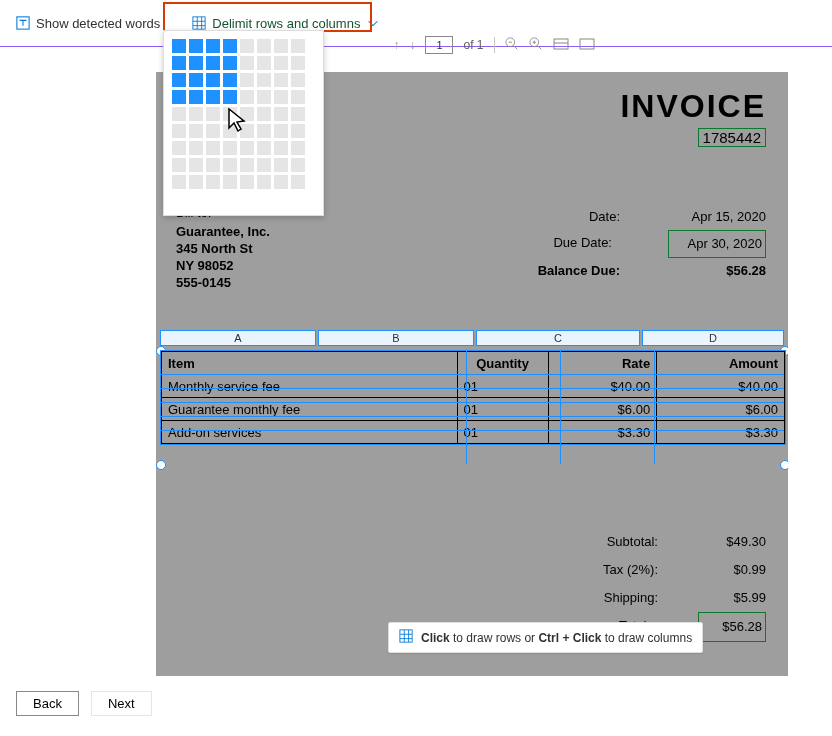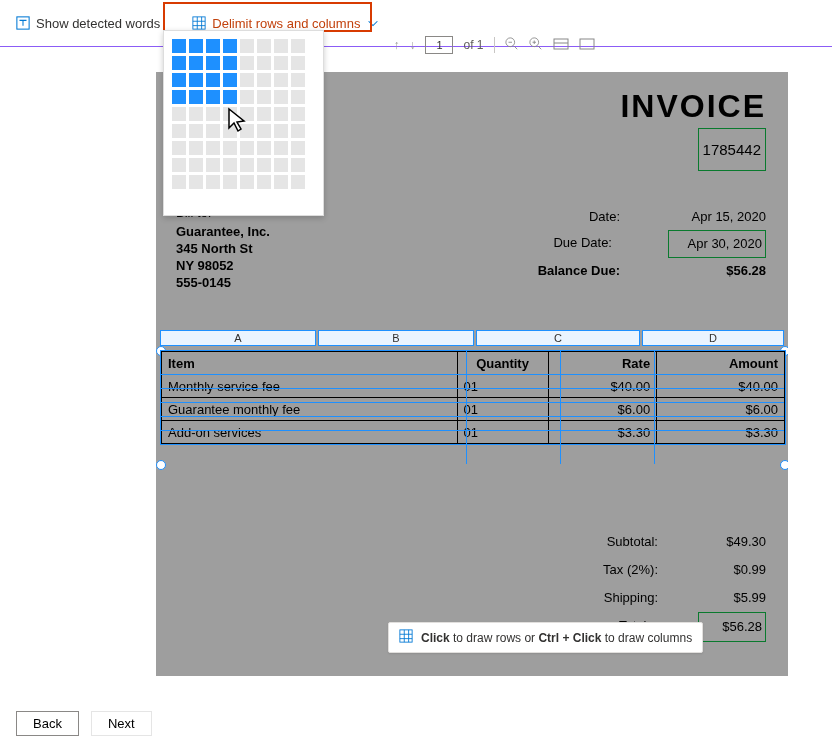--- a/index.html
+++ b/index.html
@@ -1,30 +1,30 @@
 <!DOCTYPE html>
 <html><head>
 <meta charset="utf-8">
 <style>
 html,body{margin:0;padding:0;font-family:"Segoe UI",Arial,sans-serif;font-size:13px;color:#323130;background:#fff;width:832px;height:736px;overflow:hidden;position:relative}
 .toolbar{height:30px;border-bottom:1px solid #8b5cf6;display:flex;align-items:center;padding:8px 16px;gap:32px}
 .tb-item{display:inline-flex;align-items:center;gap:6px;cursor:pointer;font-size:13px}
-.tb-item.link{color:#c2410c}
+.tb-item.link{color:#14532d}
 .tb-icon{display:inline-block;width:14px;height:14px}
 .tb-icon svg{width:14px;height:14px}
 .red-box{position:absolute;left:163px;top:2px;width:205px;height:26px;border:2px solid #d83b01;pointer-events:none}
 .page-controls{height:30px;display:flex;align-items:center;justify-content:center;gap:10px;border-bottom:1px solid #e1dfdd;font-size:12px;color:#605e5c}
 .page-controls .sep{width:1px;height:16px;background:#c8c6c4}
 .page-controls .arrow, .page-controls .tool{color:#999;cursor:pointer}
 .pagebox{border:1px solid #8a8886;width:26px;height:16px;display:inline-flex;align-items:center;justify-content:center;font-size:11px;color:#323130}
 .workspace{position:absolute;left:0;top:60px;right:0;bottom:45px;background:#fff}
 .doc{position:absolute;left:156px;top:12px;width:632px;height:604px;background:#9e9e9e;overflow:hidden}
 .doc-inner{position:absolute;left:20px;top:16px;right:22px;color:#000}
 .invoice-title{position:absolute;right:0;top:0;text-align:right;font-family:Liberation Sans, sans-serif;font-weight:bold;font-size:32px;letter-spacing:2px}
-.invoice-num{position:absolute;right:0;top:40px;border:1px solid #0a7a2e;padding:12px 4px;font-size:15px;text-align:right}
+.invoice-num{position:absolute;right:0;top:40px;border:1px solid #0a7a2e;padding:0 4px;font-size:15px;text-align:right}
 .billto{position:absolute;left:0;top:116px;font-size:13px;line-height:17px}
 .billto .h{margin-bottom:2px}
 .billto .b{font-weight:bold}
 .dates{position:absolute;right:0;top:116px;text-align:right;font-size:13px;line-height:26px}
 .dates .row{display:flex;justify-content:flex-end;gap:56px}
 .dates .lbl{min-width:95px;text-align:right}
 .dates .val{min-width:90px;text-align:right}
 .dates .boxed{border:1px solid #0a7a2e;padding:0 3px}
 .dates .bold{font-weight:bold}
 .col-hdrs{position:absolute;left:-16px;top:242px;width:624px;height:16px}
@@ -42,21 +42,21 @@
 .totals .row{display:flex;justify-content:flex-end;gap:48px}
 .totals .lbl{min-width:80px;text-align:right}
 .totals .val{min-width:60px;text-align:right}
 .totals .boxed{border:1px solid #0a7a2e;padding:0 3px}
 .hint{position:absolute;left:232px;top:550px;background:#fff;border:1px solid #e1dfdd;border-radius:2px;padding:6px 10px;font-size:12px;display:flex;align-items:center;gap:8px;box-shadow:0 1px 2px rgba(0,0,0,.1)}
 .hint b{font-weight:600}
 .picker{position:absolute;left:163px;top:30px;width:143px;height:168px;background:#fff;border:1px solid #ddd;box-shadow:0 2px 6px rgba(0,0,0,.2);padding:8px;display:grid;grid-template-columns:repeat(8,14px);grid-template-rows:repeat(9,14px);gap:3px;z-index:10}
 .picker .cell{width:14px;height:14px;background:#e5e5e5}
 .picker .cell.on{background:#1e90ff}
 .cursor{position:absolute;left:223px;top:106px;z-index:20;pointer-events:none}
-.footer{position:absolute;left:0;right:0;bottom:0;height:45px;display:flex;align-items:flex-end;padding:0 16px;gap:12px}
+.footer{position:absolute;left:0;right:0;bottom:0;height:45px;display:flex;align-items:flex-start;padding:0 16px;gap:12px}
 .btn{border:1px solid #8a8886;background:#fff;padding:4px 16px;font-size:13px;cursor:pointer}
 .btn.disabled{color:#000000;border-color:#e5e5e5;cursor:default}
 </style>
 </head>
 <body>
 
 <div class="toolbar">
   <span class="tb-item">
     <span class="tb-icon">
       <svg viewBox="0 0 16 16">

